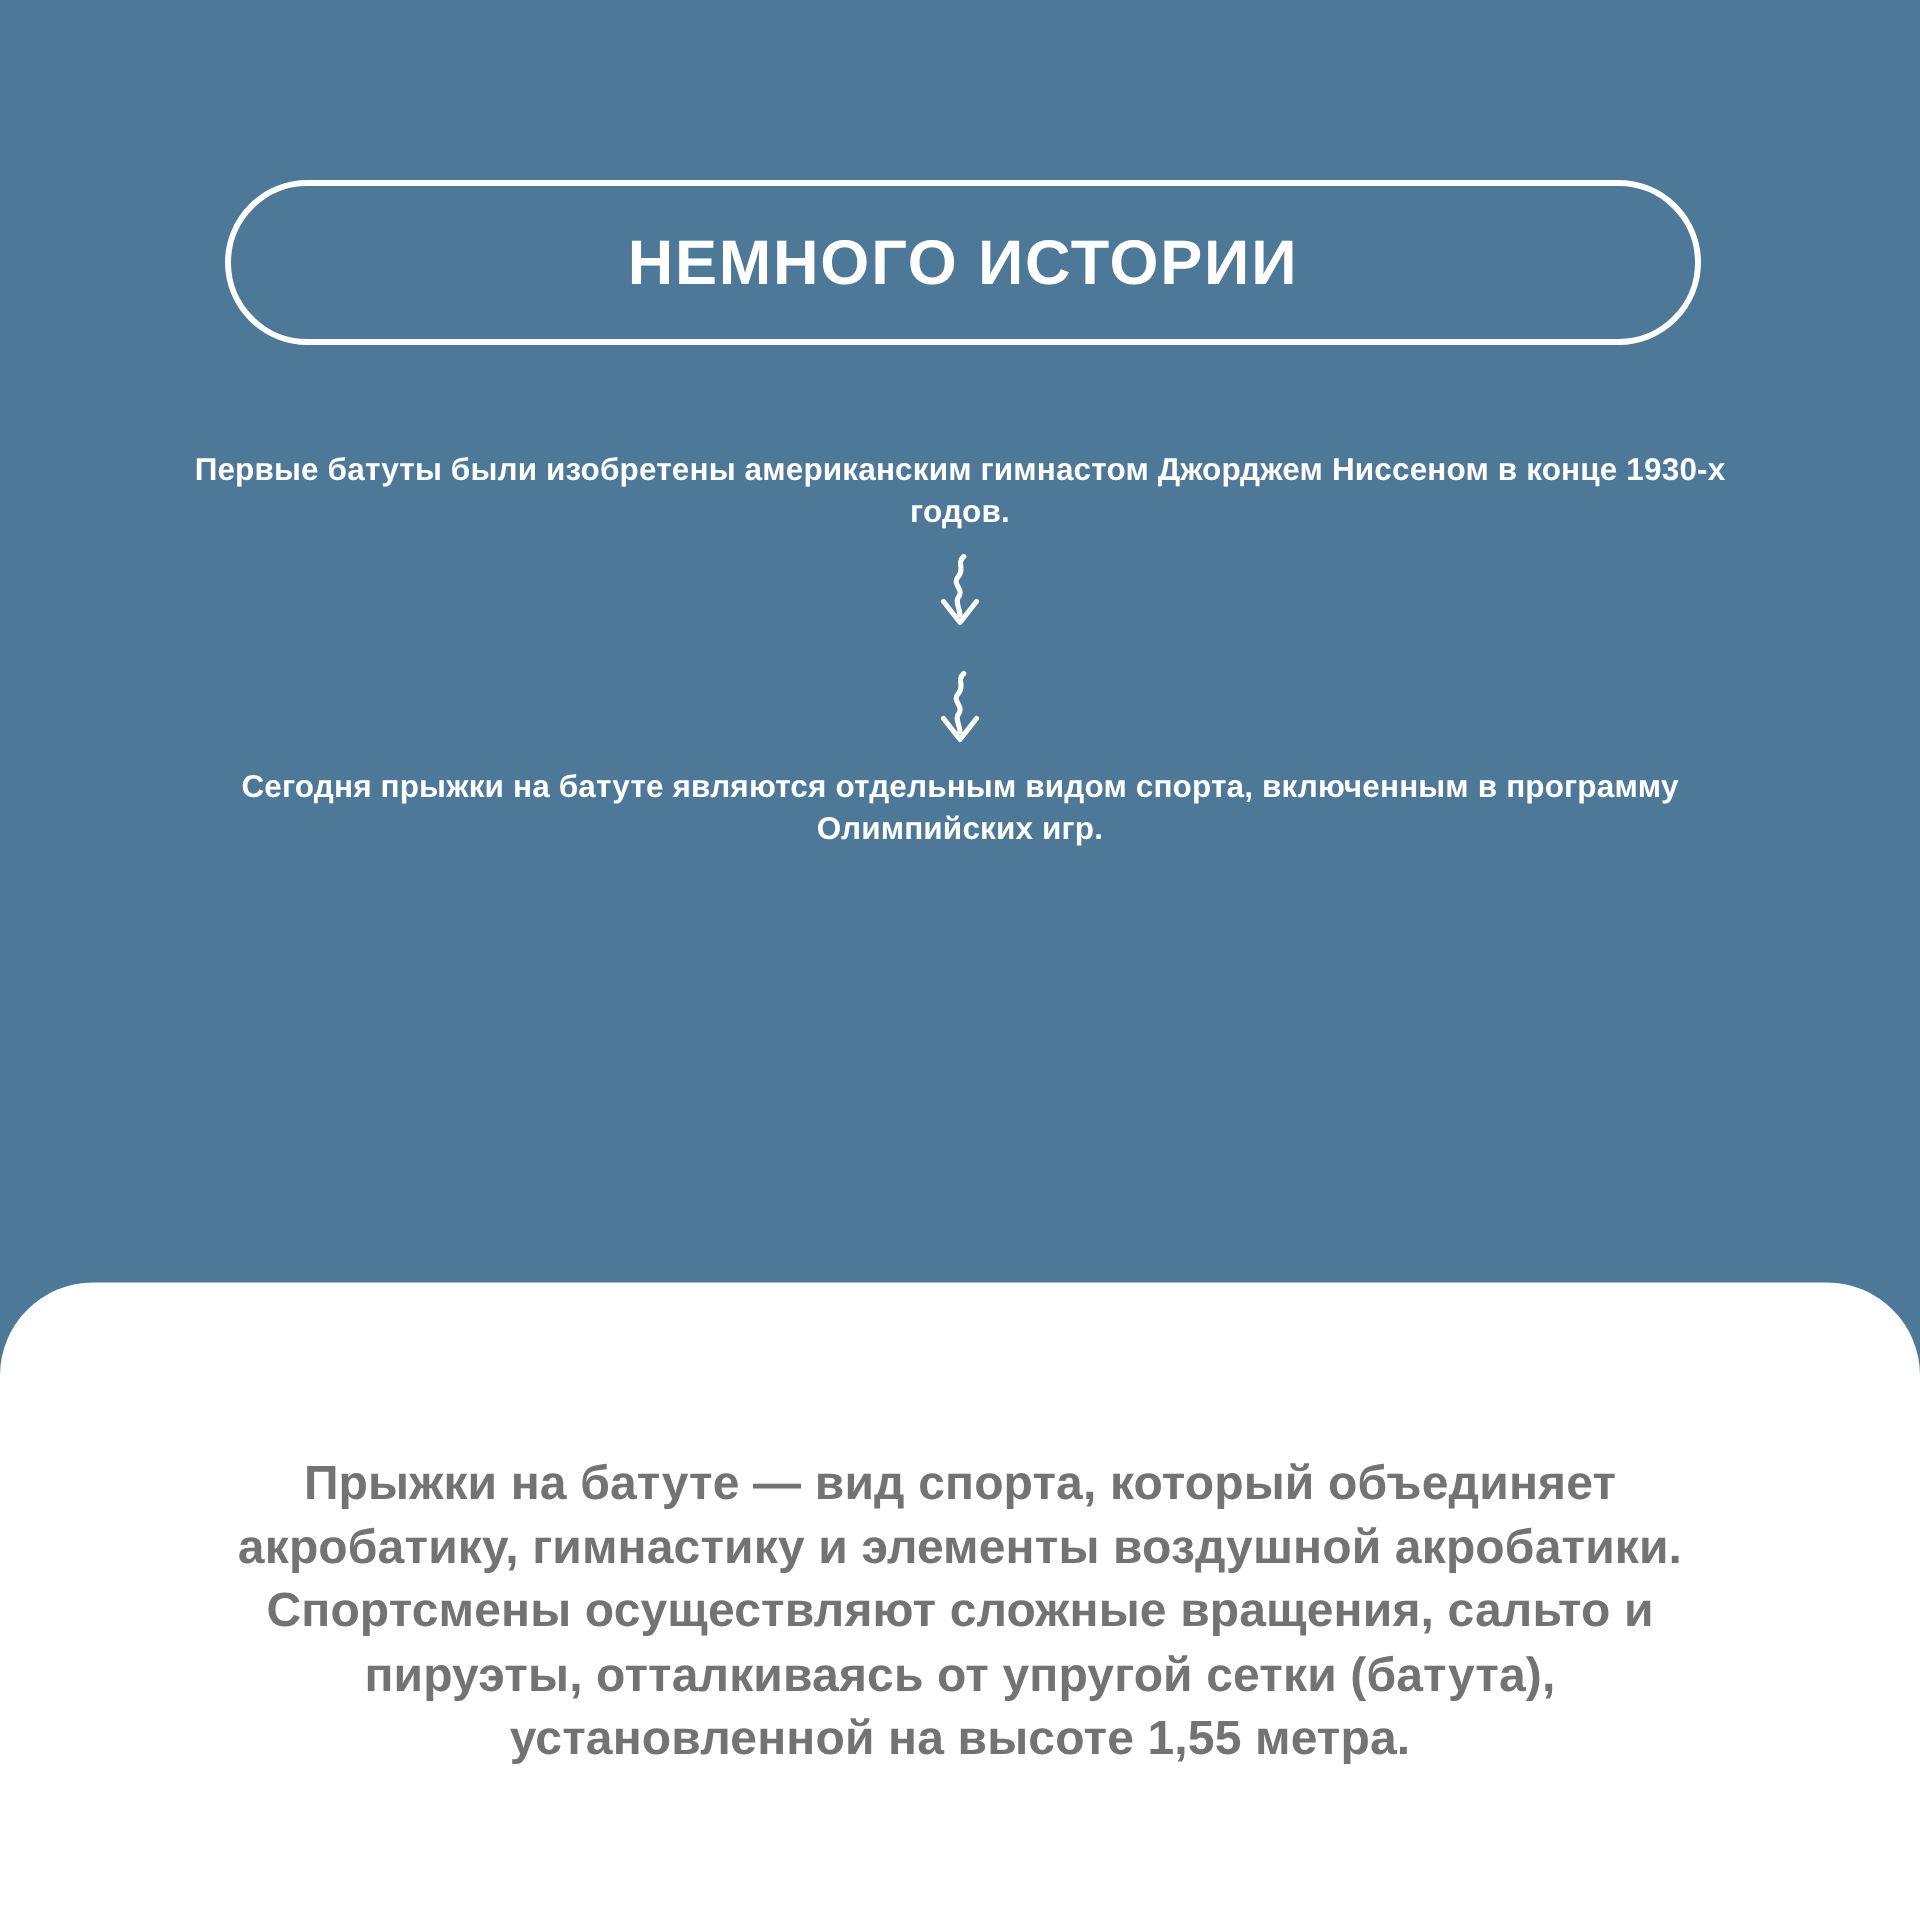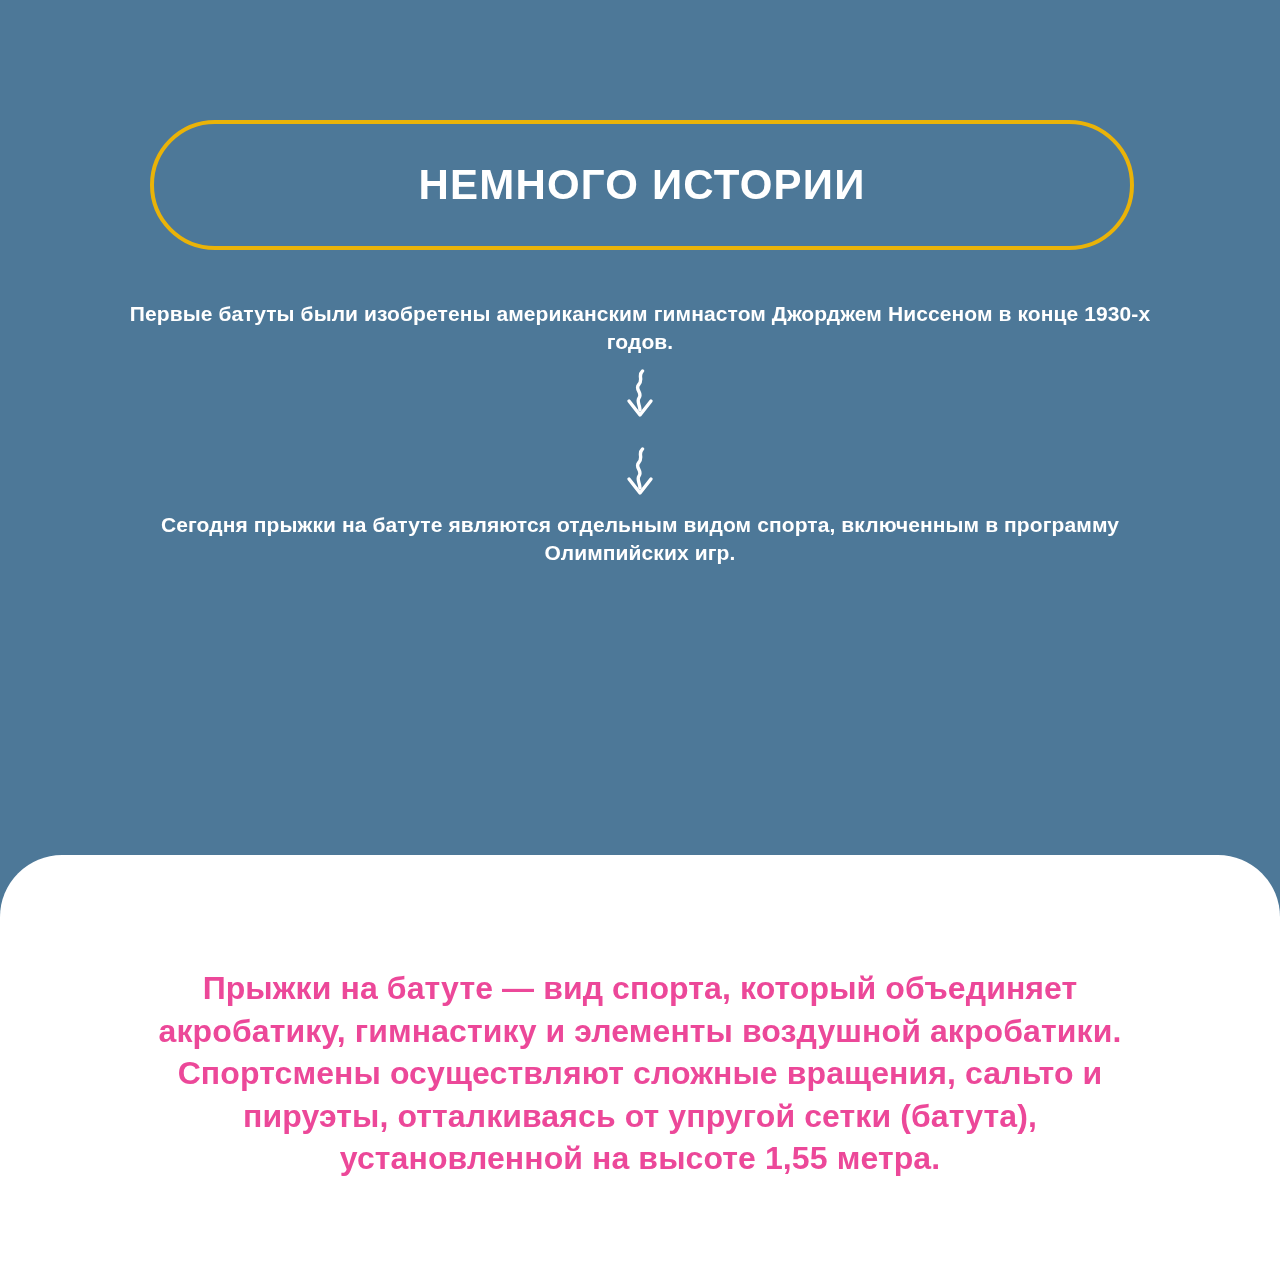--- a/index.html
+++ b/index.html
@@ -21,23 +21,23 @@
     background: #4d7898;
     overflow: hidden;
   }
 
   
   .title-pill {
     position: absolute;
     left: 150px;
     top: 120px;
     width: 984px;
-    height: 130px;
+    height: 110px;
     box-sizing: border-box;
-    border: 4px solid #eab308;
+    border: 4px solid #ffffff;
     border-radius: 68px;
     display: flex;
     align-items: center;
     justify-content: center;
   }
   .title-text {
     color: #ffffff;
     font-size: 42px;
     font-weight: bold;
     letter-spacing: 1.2px;
@@ -89,21 +89,21 @@
     border-top-right-radius: 62px;
     box-sizing: border-box;
     display: flex;
     align-items: flex-start;
     justify-content: center;
   }
   .bottom-card-text {
     width: 1000px;
     margin-top: 112px;
     text-align: center;
-    color: #ec4899;
+    color: #737373;
     font-size: 32px;
     font-weight: bold;
     line-height: 1.33;
     letter-spacing: 0.1px;
   }
 </style>
 </head>
 <body>
 
 <div class="slide">

